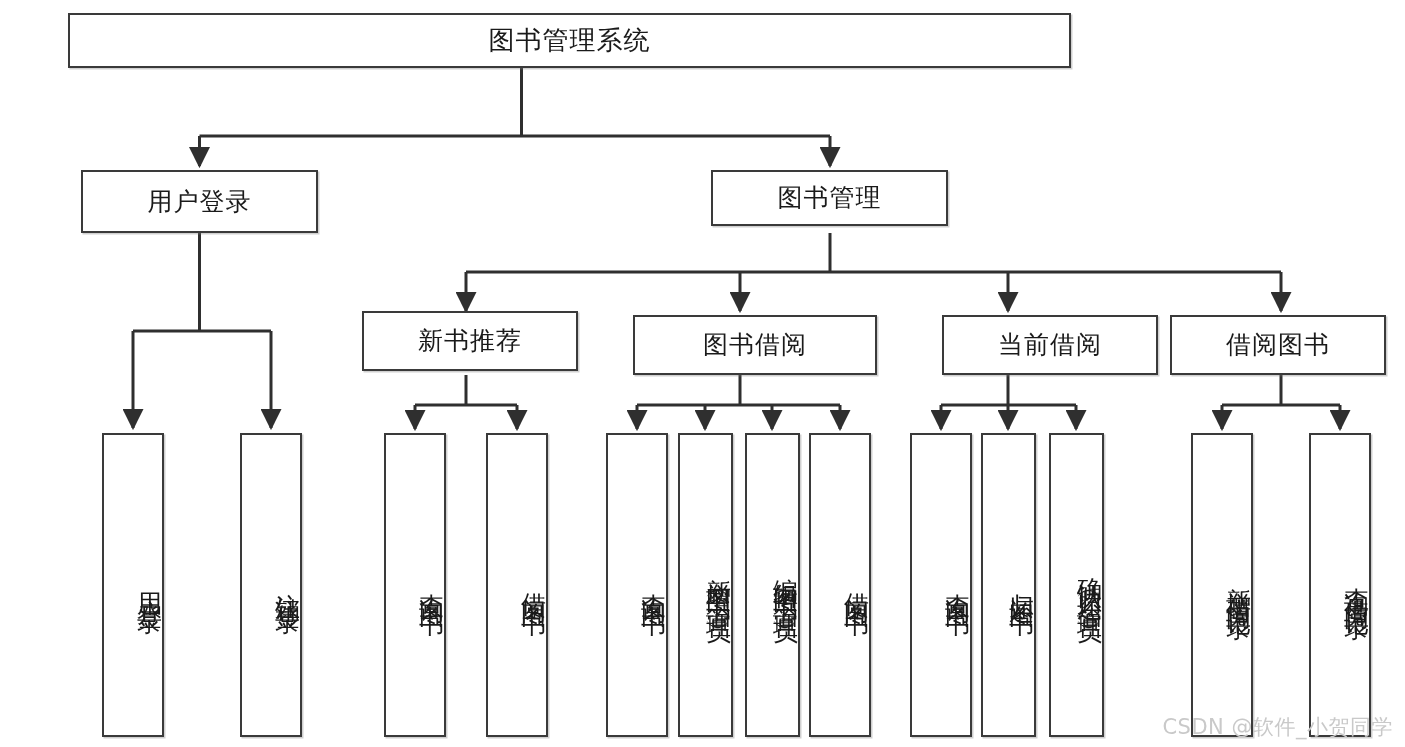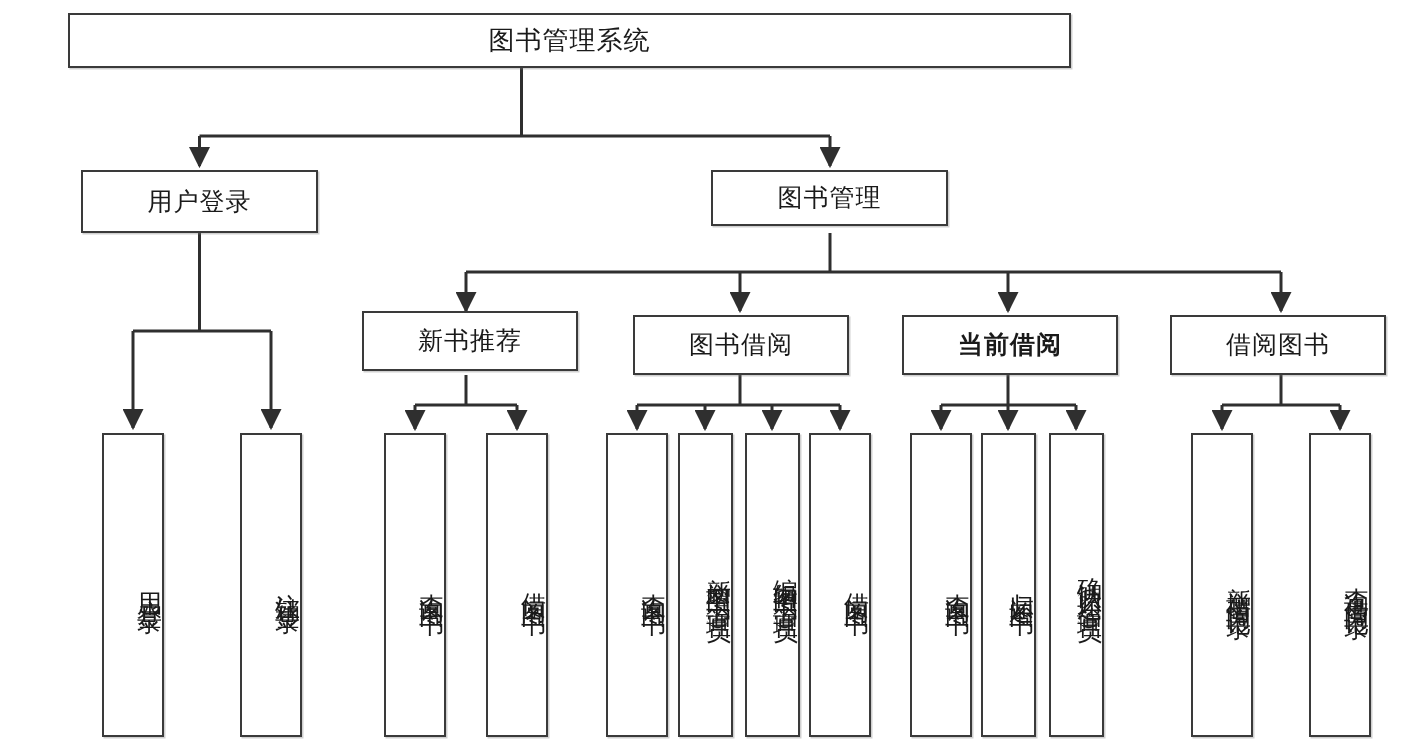--- a/index.html
+++ b/index.html
@@ -123,36 +123,37 @@
       <path d="M 1340 405 L 1340 429" marker-end="url(#arrow)"></path>
     </g>
   </svg>
 
   <div class="node h root" style="left:20px; top:13px; width:1003px; height:55px;margin-left:48px;">图书管理系统</div>
 
   <div class="node h" style="left:81px; top:170px; width:237px; height:63px;">用户登录</div>
   <div class="node h" style="left:711px; top:170px; width:237px; height:56px;">图书管理</div>
 
   <div class="node h" style="left:362px; top:311px; width:216px; height:60px;">新书推荐</div>
-  <div class="node h" style="left:633px; top:315px; width:216px; height:60px;">图书借阅</div>
-  <div class="node h" style="left:902px; top:315px; width:216px; height:60px;font-weight:bold;">当前借阅</div>
+  <div class="node h" style="left:633px; top:315px; width:244px; height:60px;">图书借阅</div>
+  <div class="node h" style="left:942px; top:315px; width:216px; height:60px;">当前借阅</div>
   <div class="node h" style="left:1170px; top:315px; width:216px; height:60px;">借阅图书</div>
 
   <div class="node v" style="left:102px; top:433px; width:62px; height:304px;">用户登录</div>
   <div class="node v" style="left:240px; top:433px; width:62px; height:304px;">注销登录</div>
 
   <div class="node v" style="left:384px; top:433px; width:62px; height:304px;">查询图书</div>
   <div class="node v" style="left:486px; top:433px; width:62px; height:304px;">借阅图书</div>
 
   <div class="node v" style="left:606px; top:433px; width:62px; height:304px;">查询图书</div>
   <div class="node v" style="left:678px; top:433px; width:55px; height:304px;">新增图书（管理员）</div>
   <div class="node v" style="left:745px; top:433px; width:55px; height:304px;">编辑图书（管理员）</div>
   <div class="node v" style="left:809px; top:433px; width:62px; height:304px;">借阅图书</div>
 
   <div class="node v" style="left:910px; top:433px; width:62px; height:304px;">查询图书</div>
   <div class="node v" style="left:981px; top:433px; width:55px; height:304px;">归还图书</div>
   <div class="node v" style="left:1049px; top:433px; width:55px; height:304px;">确认归还（管理员）</div>
 
   <div class="node v" style="left:1191px; top:433px; width:62px; height:304px;">新增借阅记录</div>
   <div class="node v" style="left:1309px; top:433px; width:62px; height:304px;">查询借阅记录</div>
 
+  <div class="watermark">CSDN @软件_小贺同学</div>
 
 </div>
 
 </body></html>

